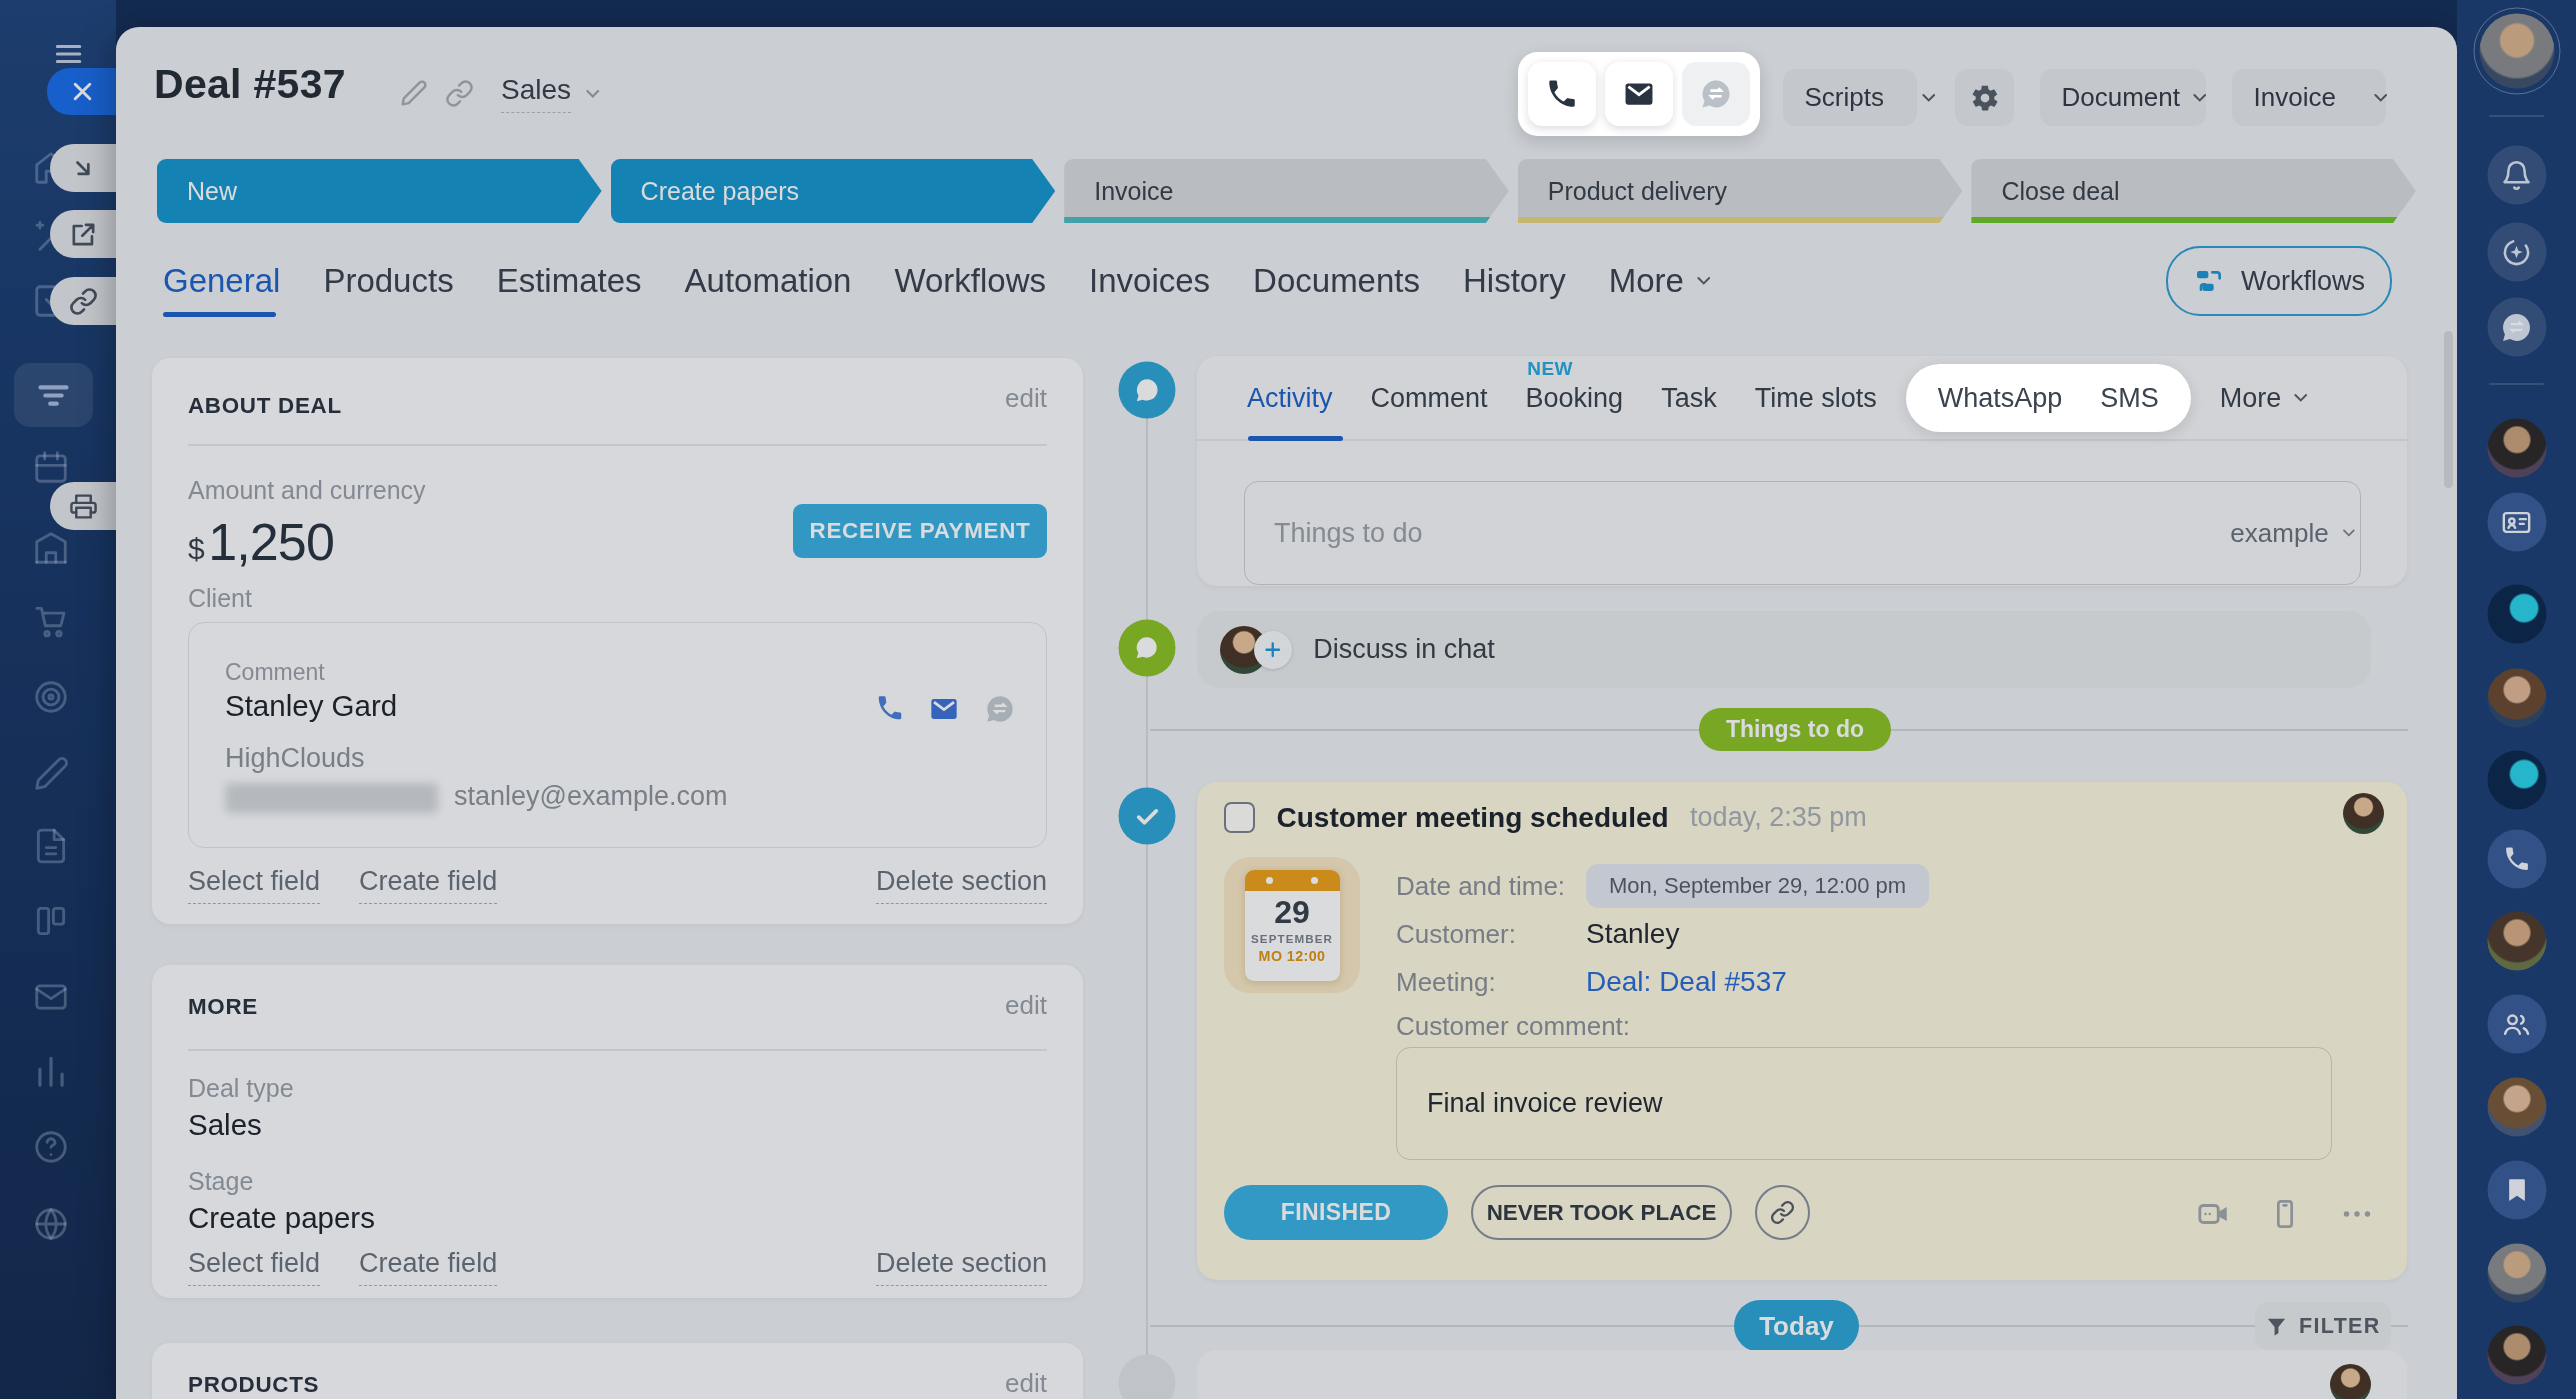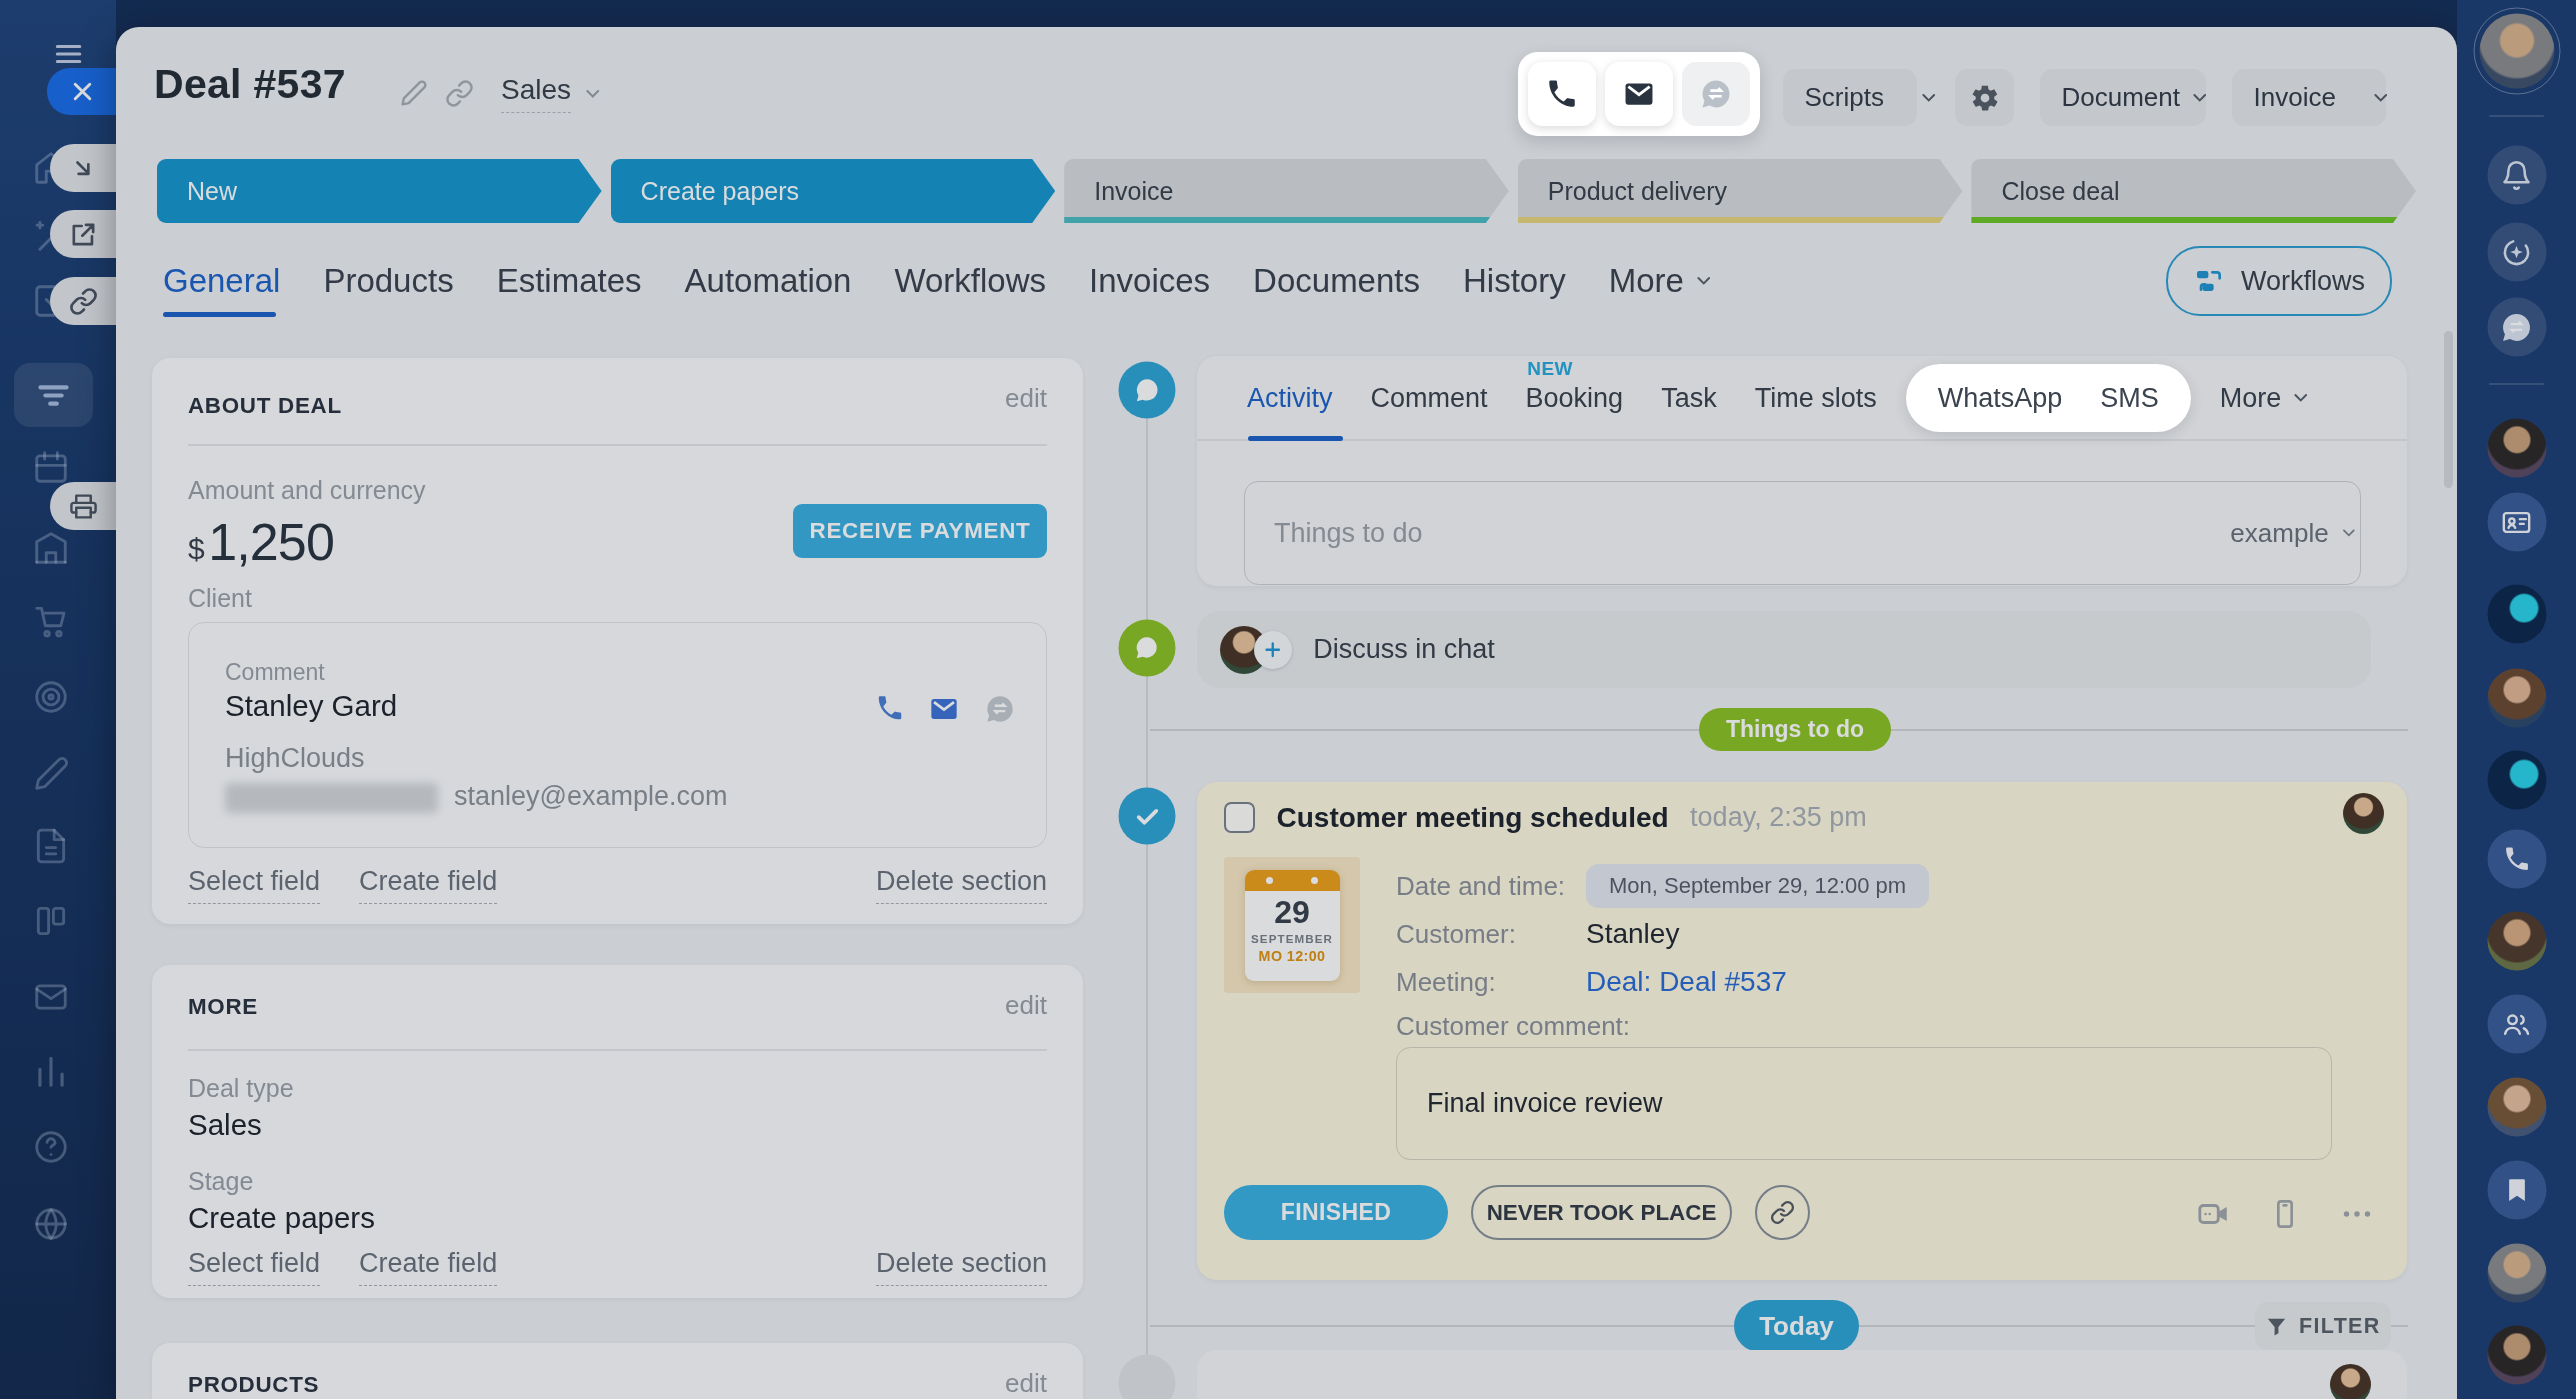--- a/index.html
+++ b/index.html
@@ -142,21 +142,21 @@
   .group-badge{position:absolute;left:1583px;top:681px;width:192px;height:43px;border-radius:21.5px;background:#8cc226;
     color:#fff;font-size:23px;font-weight:700;display:flex;align-items:center;justify-content:center;}
 
   
   .pane-meeting{top:755px;height:498px;background:#fdf8e0;box-shadow:0 1.8px 5.4px rgba(25,35,55,.05);}
   .m-head{position:absolute;left:27px;top:19.7px;display:flex;align-items:center;gap:21.5px;}
   .m-check{width:27px;height:27px;border:2.7px solid #7b838d;border-radius:7.2px;background:rgba(255,255,255,.85);}
   .m-title{font-size:28px;font-weight:700;color:#20262e;}
   .m-time{font-size:27px;color:#aab0b7;}
   .m-av{position:absolute;right:23px;top:10.7px;width:41px;height:41px;}
-  .m-cal{position:absolute;left:27px;top:75px;width:136px;height:136px;background:#f8e8c6;border-radius:4px;
+  .m-cal{position:absolute;left:27px;top:75px;width:136px;height:136px;background:#f8e8c6;border-radius:26px;
     display:flex;align-items:center;justify-content:center;}
   .m-cal-card{width:95px;height:111px;background:#fff;border-radius:9px;overflow:hidden;text-align:center;
     box-shadow:0 1.8px 7.2px rgba(150,110,30,.25);}
   .m-cal-hd{height:21.5px;background:#eda21b;position:relative;}
   .m-cal-hd i{position:absolute;top:7.2px;width:7.2px;height:7.2px;border-radius:50%;background:#fff;}
   .m-cal-day{font-size:32px;font-weight:700;color:#39424d;line-height:39px;margin-top:1.8px;}
   .m-cal-mon{font-size:11.6px;font-weight:700;color:#7c828a;letter-spacing:1.1px;}
   .m-cal-mo{font-size:14.3px;font-weight:700;color:#e09413;margin-top:3.6px;letter-spacing:0.4px;}
   .m-row{position:absolute;left:199px;display:flex;align-items:center;}
   .m-lbl{width:190px;font-size:26px;color:#8b919a;}

